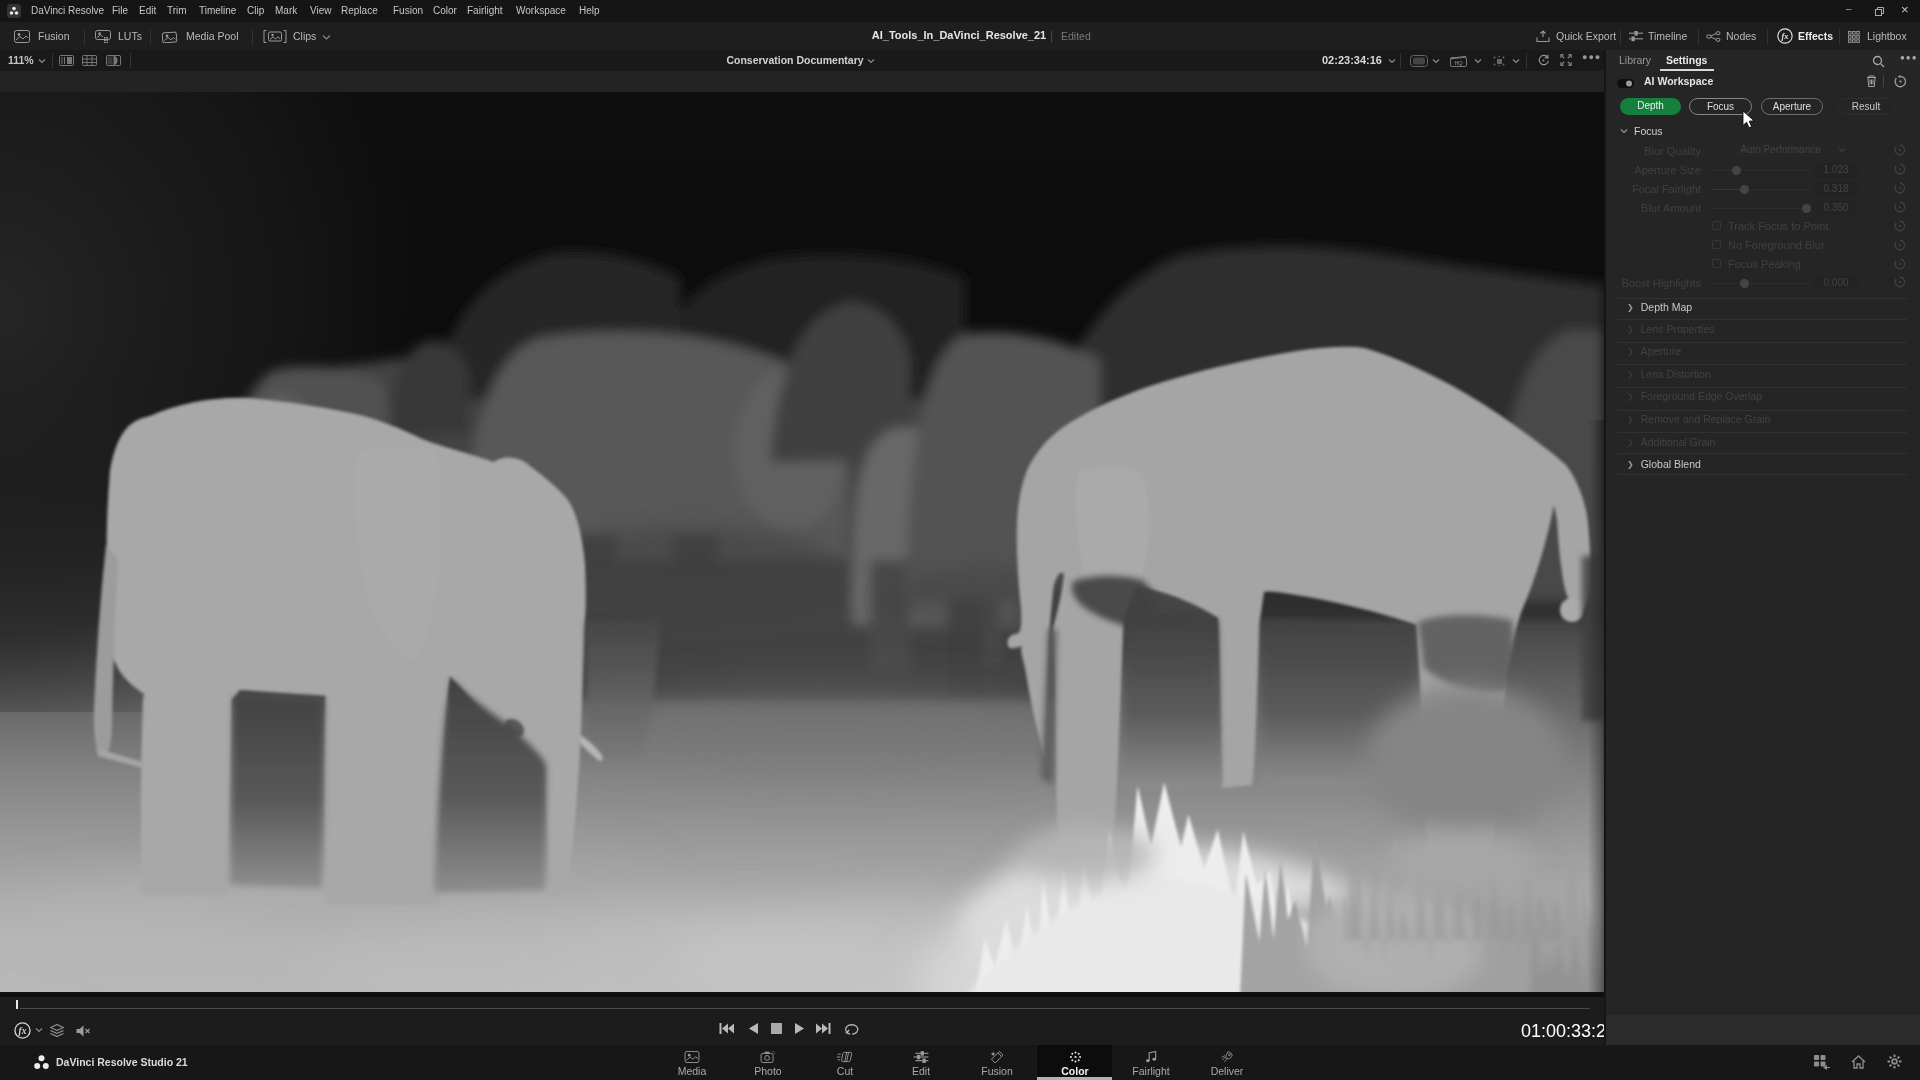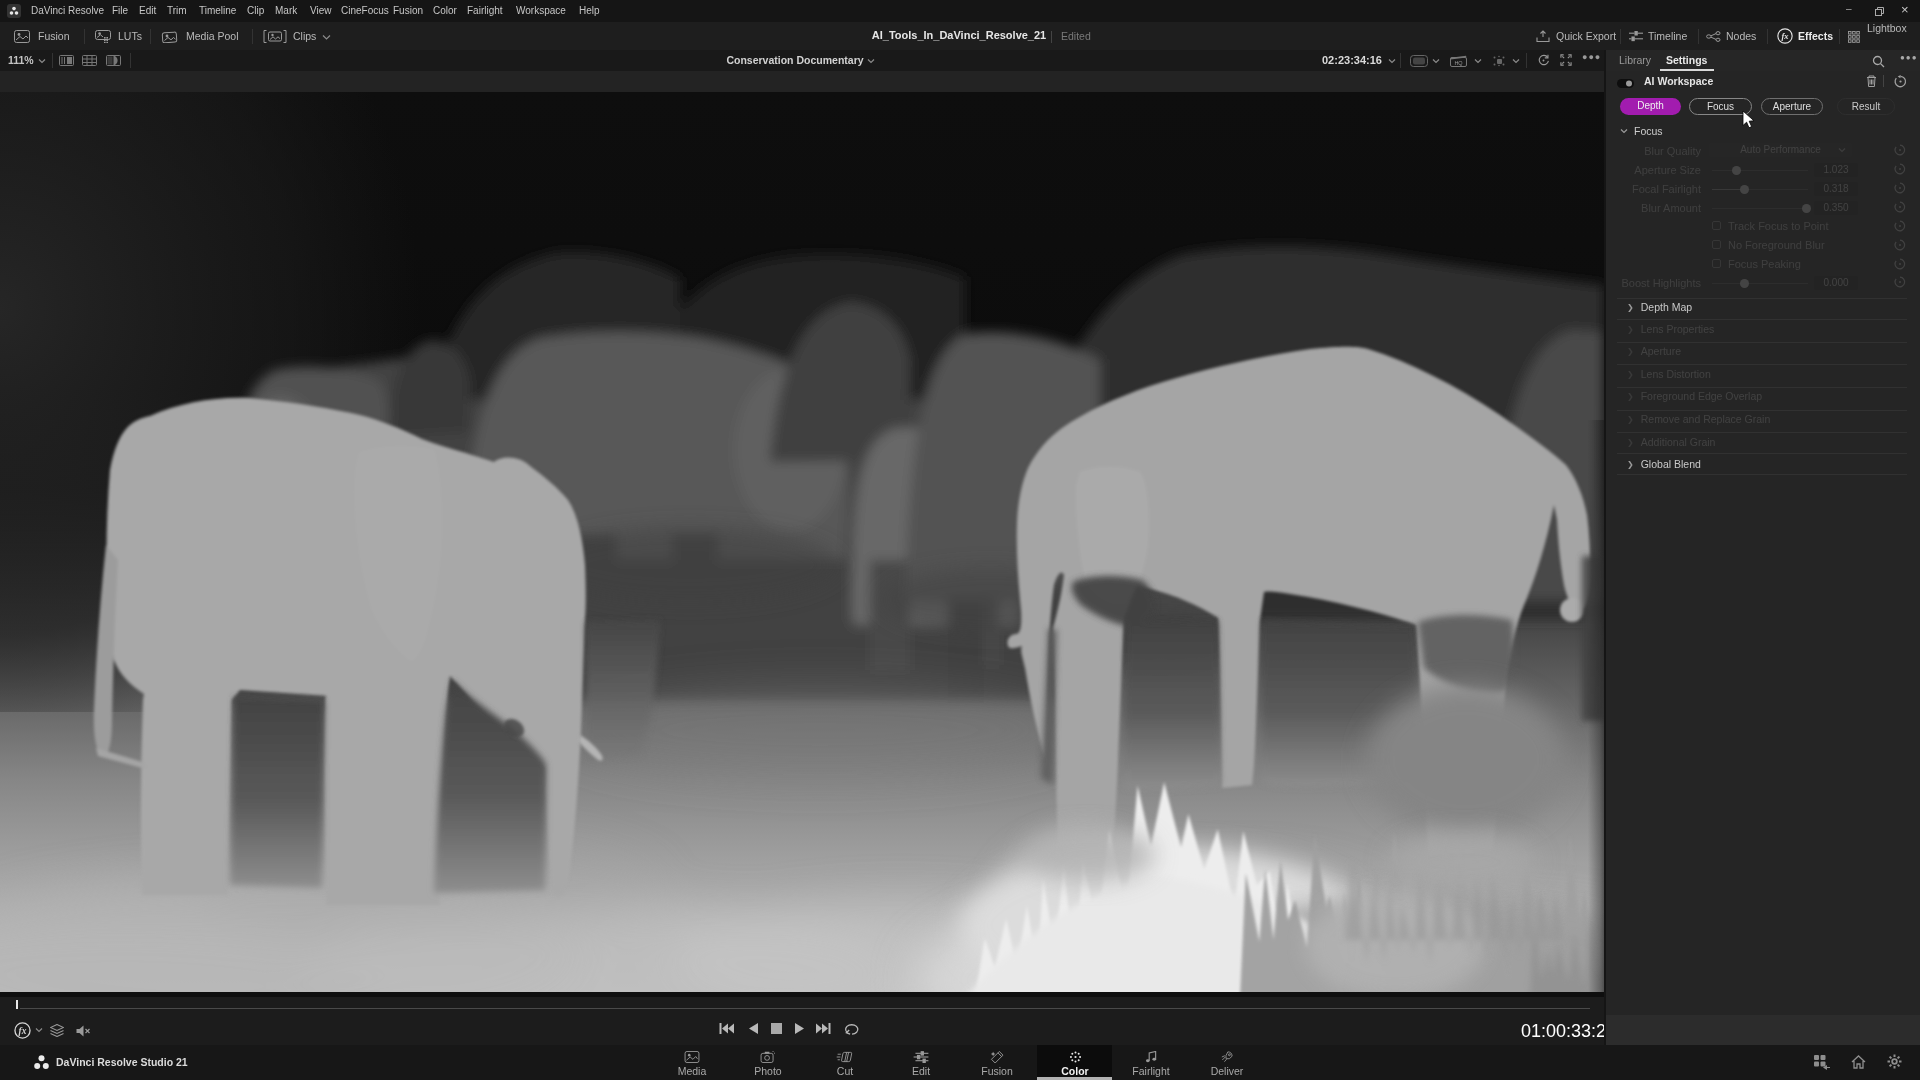--- a/index.html
+++ b/index.html
@@ -44,21 +44,21 @@
         <circle cx="9.5" cy="9" r="1.8" fill="#e8e8e8"></circle>
       </svg>
     <span class="mi" style="left:31px">DaVinci Resolve</span>
     <span class="mi" style="left:112px">File</span>
     <span class="mi" style="left:139px">Edit</span>
     <span class="mi" style="left:167px">Trim</span>
     <span class="mi" style="left:199px">Timeline</span>
     <span class="mi" style="left:247px">Clip</span>
     <span class="mi" style="left:275px">Mark</span>
     <span class="mi" style="left:310px">View</span>
-    <span class="mi" style="left:341px">CineFocus</span>
+    <span class="mi" style="left:341px">Replace</span>
     <span class="mi" style="left:393px">Fusion</span>
     <span class="mi" style="left:433px">Color</span>
     <span class="mi" style="left:467px">Fairlight</span>
     <span class="mi" style="left:516px">Workspace</span>
     <span class="mi" style="left:579px">Help</span>
     <span class="mi" style="left:1846px;color:#aaa;top:3px">–</span>
     <svg class="abs" style="left:1875px;top:7px" width="9" height="9" viewBox="0 0 9 9">
         <rect x="0.5" y="2.5" width="6" height="6" fill="none" stroke="#aaa"></rect>
         <path d="M2.5 2.5 V0.5 H8.5 V6.5 H6.5" fill="none" stroke="#aaa"></path>
       </svg>
@@ -151,21 +151,21 @@
           <rect x="5" y="0.5" width="2.8" height="2.8"></rect>
           <rect x="9.5" y="0.5" width="2.8" height="2.8"></rect>
           <rect x="0.5" y="5" width="2.8" height="2.8"></rect>
           <rect x="5" y="5" width="2.8" height="2.8"></rect>
           <rect x="9.5" y="5" width="2.8" height="2.8"></rect>
           <rect x="0.5" y="9.5" width="2.8" height="2.8"></rect>
           <rect x="5" y="9.5" width="2.8" height="2.8"></rect>
           <rect x="9.5" y="9.5" width="2.8" height="2.8"></rect>
         </g>
       </svg>
-    <span class="abs" style="left:1867px;top:0">Lightbox</span>
+    <span class="abs" style="left:1867px;top:8px">Lightbox</span>
   </div>
 
   <div id="row3" class="abs">
     <span class="abs" style="left:8px;top:4px;font-weight:bold">111%</span>
     <svg class="abs" style="left:38px;top:9px" width="8" height="5" viewBox="0 0 8 5">
         <path d="M1 0.5 L4 3.5 L7 0.5" fill="none" stroke="#8a8a8a" stroke-width="1.2"></path>
       </svg>
     <div class="vdiv" style="left:52px;top:3px;height:15px"></div>
     <svg class="abs" style="left:59px;top:5px" width="15" height="11" viewBox="0 0 15 11">
         <rect x="0.5" y="0.5" width="14" height="10" rx="1" fill="none" stroke="#777"></rect>
@@ -451,21 +451,21 @@
           <path d="M4 4.5 V9.5 M5.5 4.5 V9.5 M7 4.5 V9.5"></path>
         </g>
       </svg>
     <div class="vdiv" style="left:279px;top:4px;height:12px;background:#444"></div>
     <svg class="abs" style="left:290px;top:4px" width="13" height="13" viewBox="0 0 13 13">
         <path d="M2.3 3.2 A5.2 5.2 0 1 0 6.5 1.3" fill="none" stroke="#a0a0a0" stroke-width="1.3"></path>
         <path d="M6.7 0 L3.7 1.5 L6.4 3.3" fill="#a0a0a0"></path>
         <circle cx="6.5" cy="6.5" r="1.1" fill="#a0a0a0"></circle>
       </svg>
 
-    <div class="pill" style="left:16px;top:27px;width:61px;background:#a21caf;color:#efefef">Depth</div>
+    <div class="pill" style="left:16px;top:27px;width:61px;background:#15803d;color:#efefef">Depth</div>
     <div class="pill" style="left:85px;top:27px;width:63px;border:1px solid #878787">Focus</div>
     <div class="pill" style="left:157px;top:27px;width:62px;border:1px solid #6f6f6f">Aperture</div>
     <div class="pill" style="left:233px;top:27px;width:58px;border:1px solid #2e2e2e;color:#c9c9c9">Result</div>
 
     <svg class="abs" style="left:138px;top:39px;z-index:60" width="13" height="19" viewBox="0 0 13 19">
         <path d="M1 1 L1 15.5 L4.6 12.2 L7 17.8 L9.6 16.6 L7.2 11.2 L12 10.8 Z" fill="#fff" stroke="#000" stroke-width="0.8"></path>
       </svg>
 
     <svg class="abs" style="left:16px;top:58px" width="8" height="5" viewBox="0 0 8 5">
         <path d="M1 0.5 L4 3.5 L7 0.5" fill="none" stroke="#9a9a9a" stroke-width="1.2"></path>

